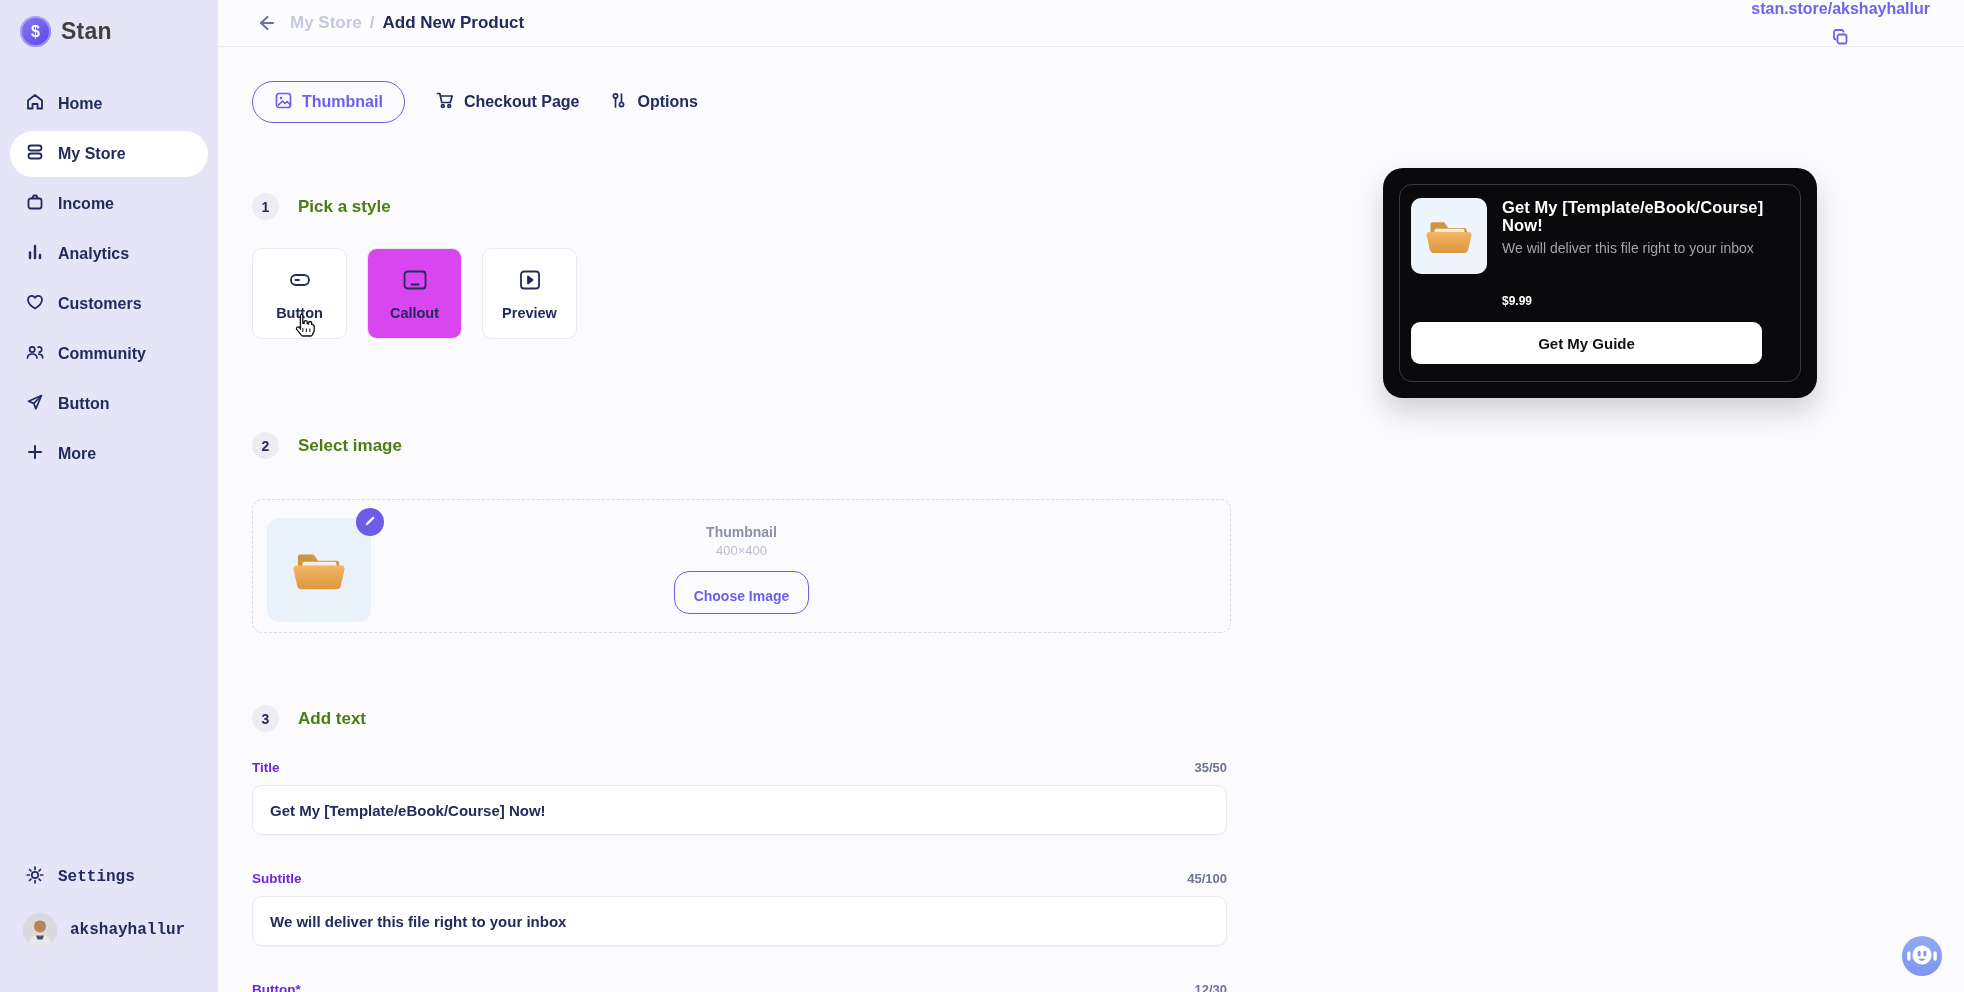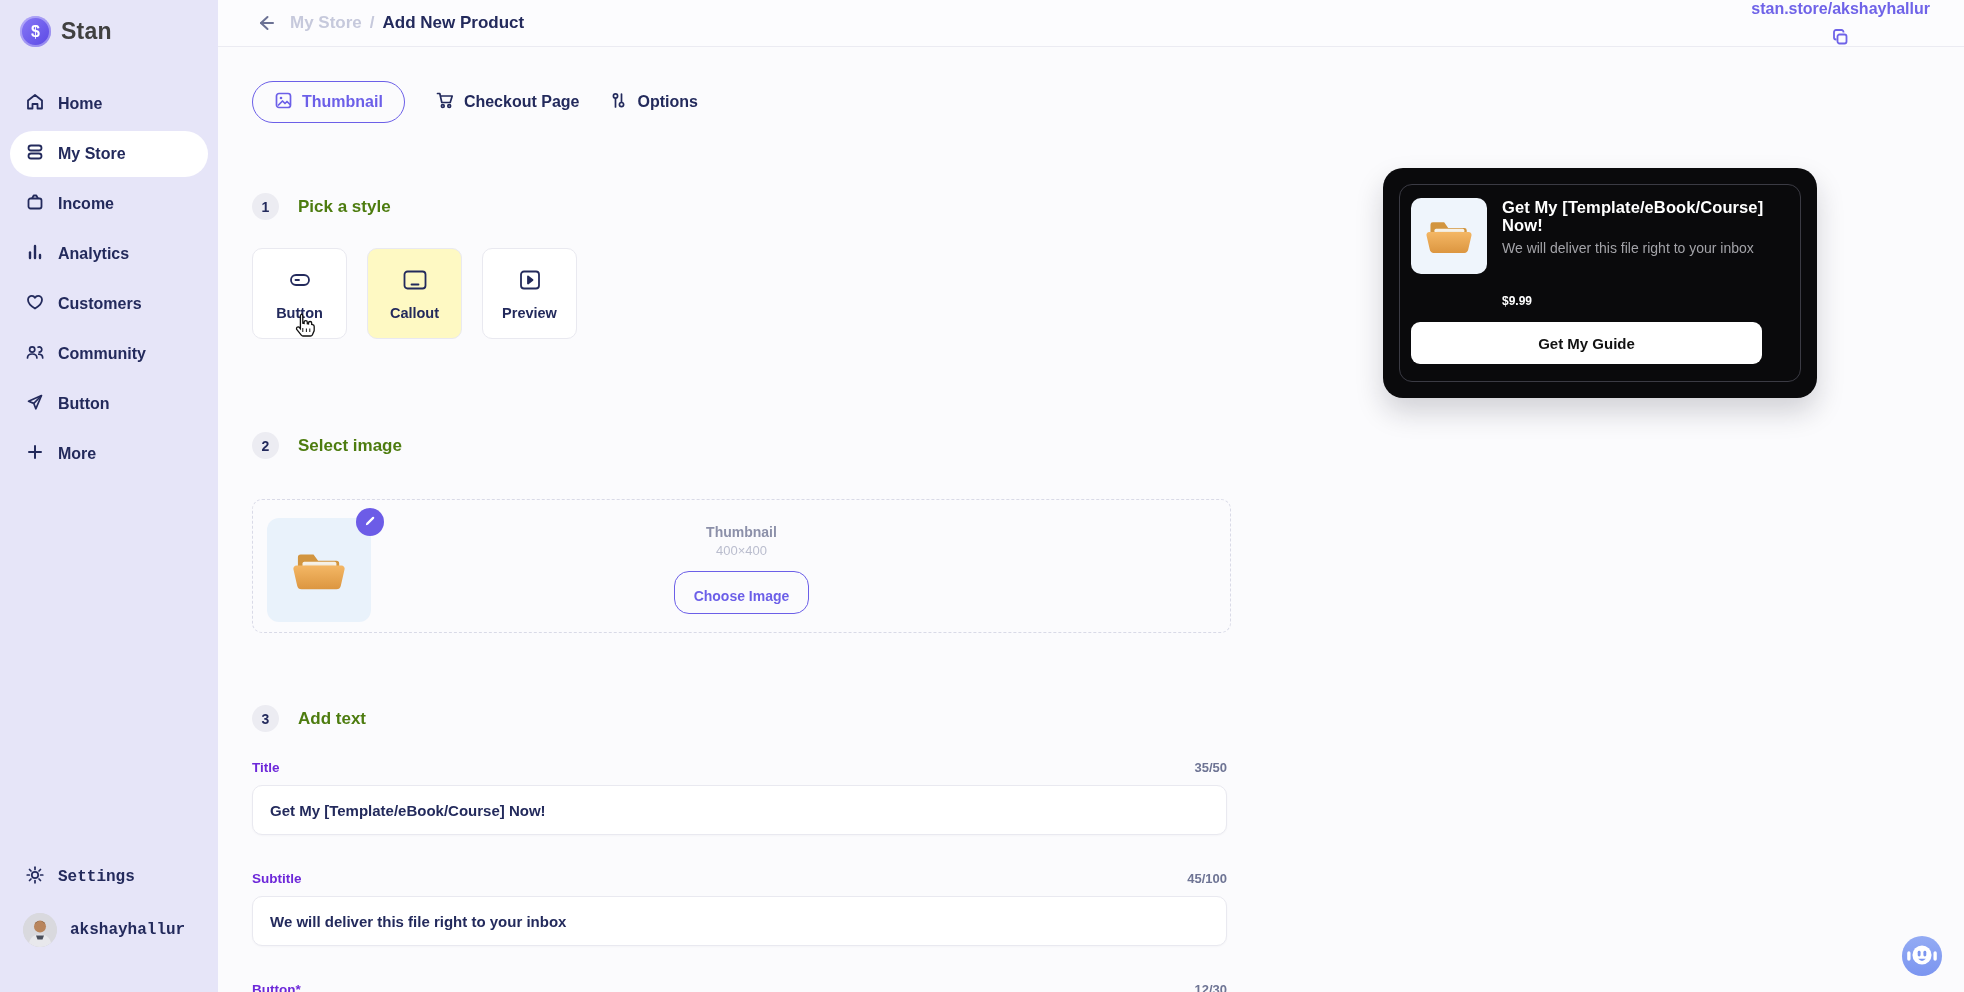--- a/index.html
+++ b/index.html
@@ -57,21 +57,21 @@
   .step-num { width:27px; height:27px; border-radius:50%; background:#ECECF2; color:#232A5C;
     font-size:14px; font-weight:700; display:flex; align-items:center; justify-content:center; }
   .step-title { font-size:17px; font-weight:800; color:#4d7c0f; }
 
   
   .style-cards { position:absolute; top:248px; left:34px; display:flex; gap:20px; }
   .style-card {
     width:95px; height:91px; border-radius:10px; background:#FFFFFF; border:1px solid #E9E9F0;
     display:flex; flex-direction:column; align-items:center; justify-content:center; gap:8px; cursor:pointer; color:#232A5C;
   }
-  .style-card.selected { background:#fef9c3; border-color:#E9E9F1; }
+  .style-card.selected { background:#d946ef; border-color:#E9E9F1; }
   .style-label { font-size:14.5px; font-weight:600; }
 
   
   .preview-card {
     position:absolute; left:1165px; top:168px; width:434px; height:230px;
     background:#0A0A0C; border-radius:20px; box-shadow:0 14px 28px rgba(20,20,40,.18);
   }
   .preview-inner-border { position:absolute; inset:16px; border:1px solid #3B3B44; border-radius:13px; pointer-events:none; }
   .preview-content { position:absolute; inset:0; padding:30px 28px 0 28px; }
   .preview-row { display:flex; gap:15px; }

